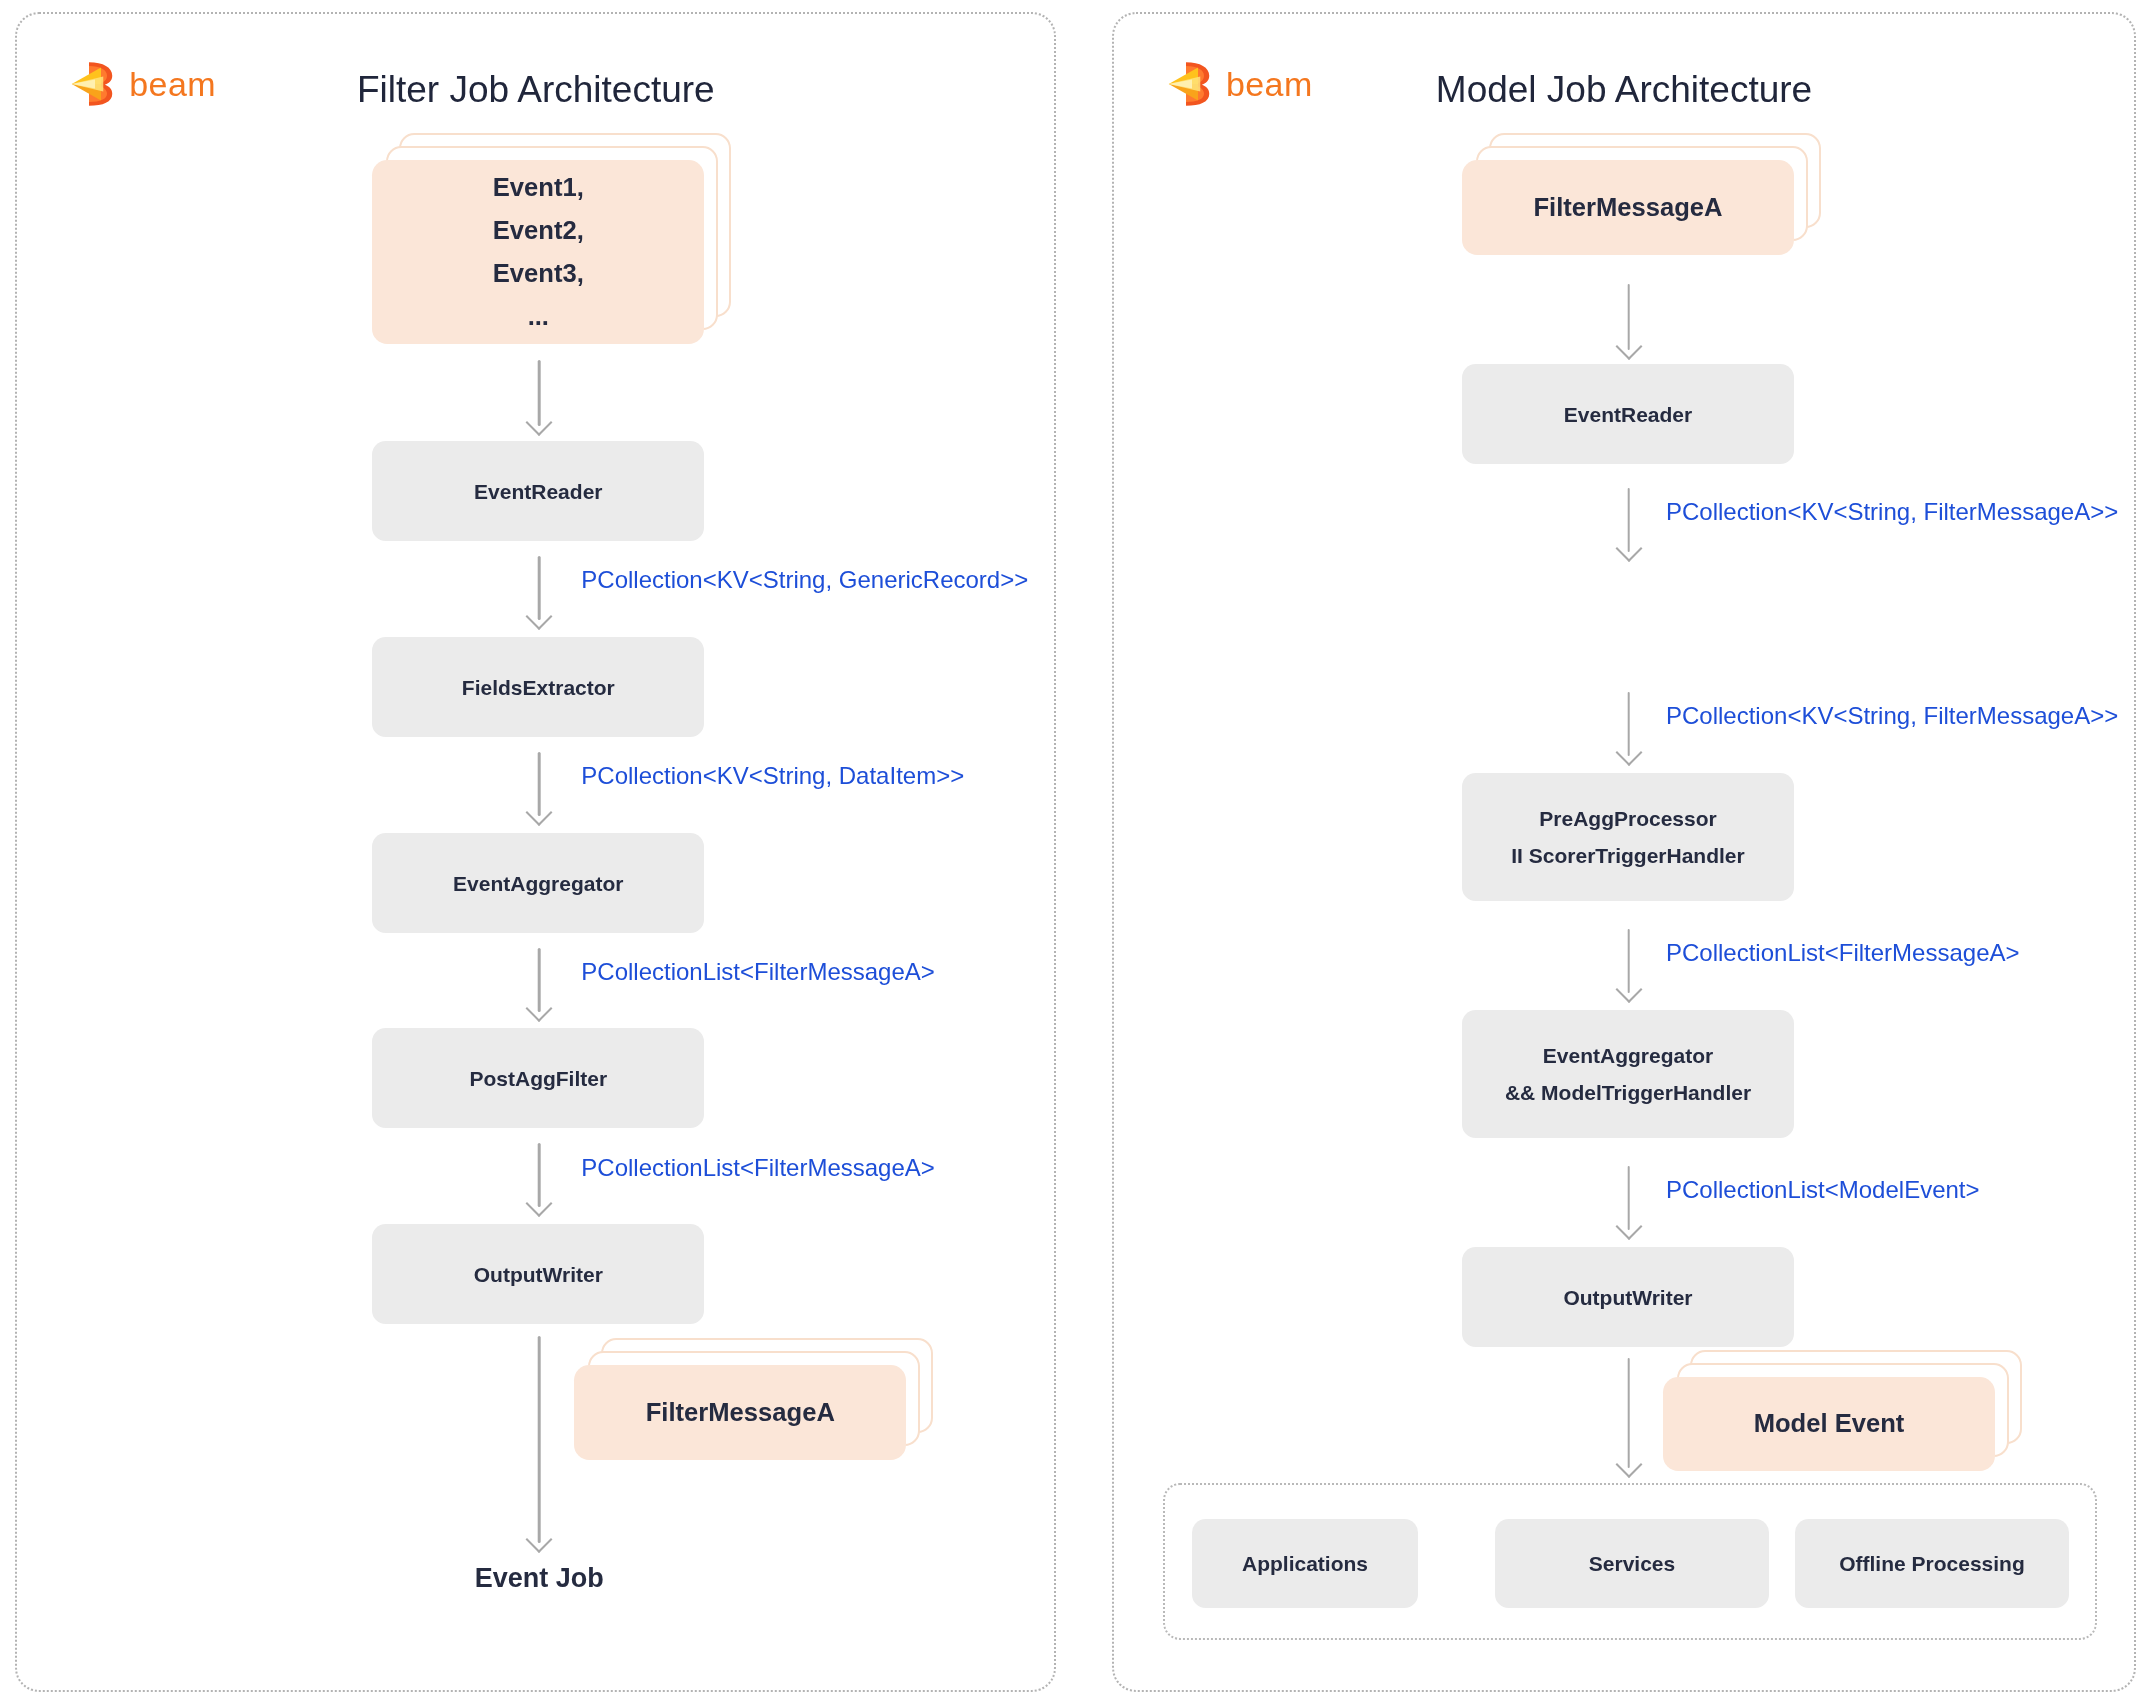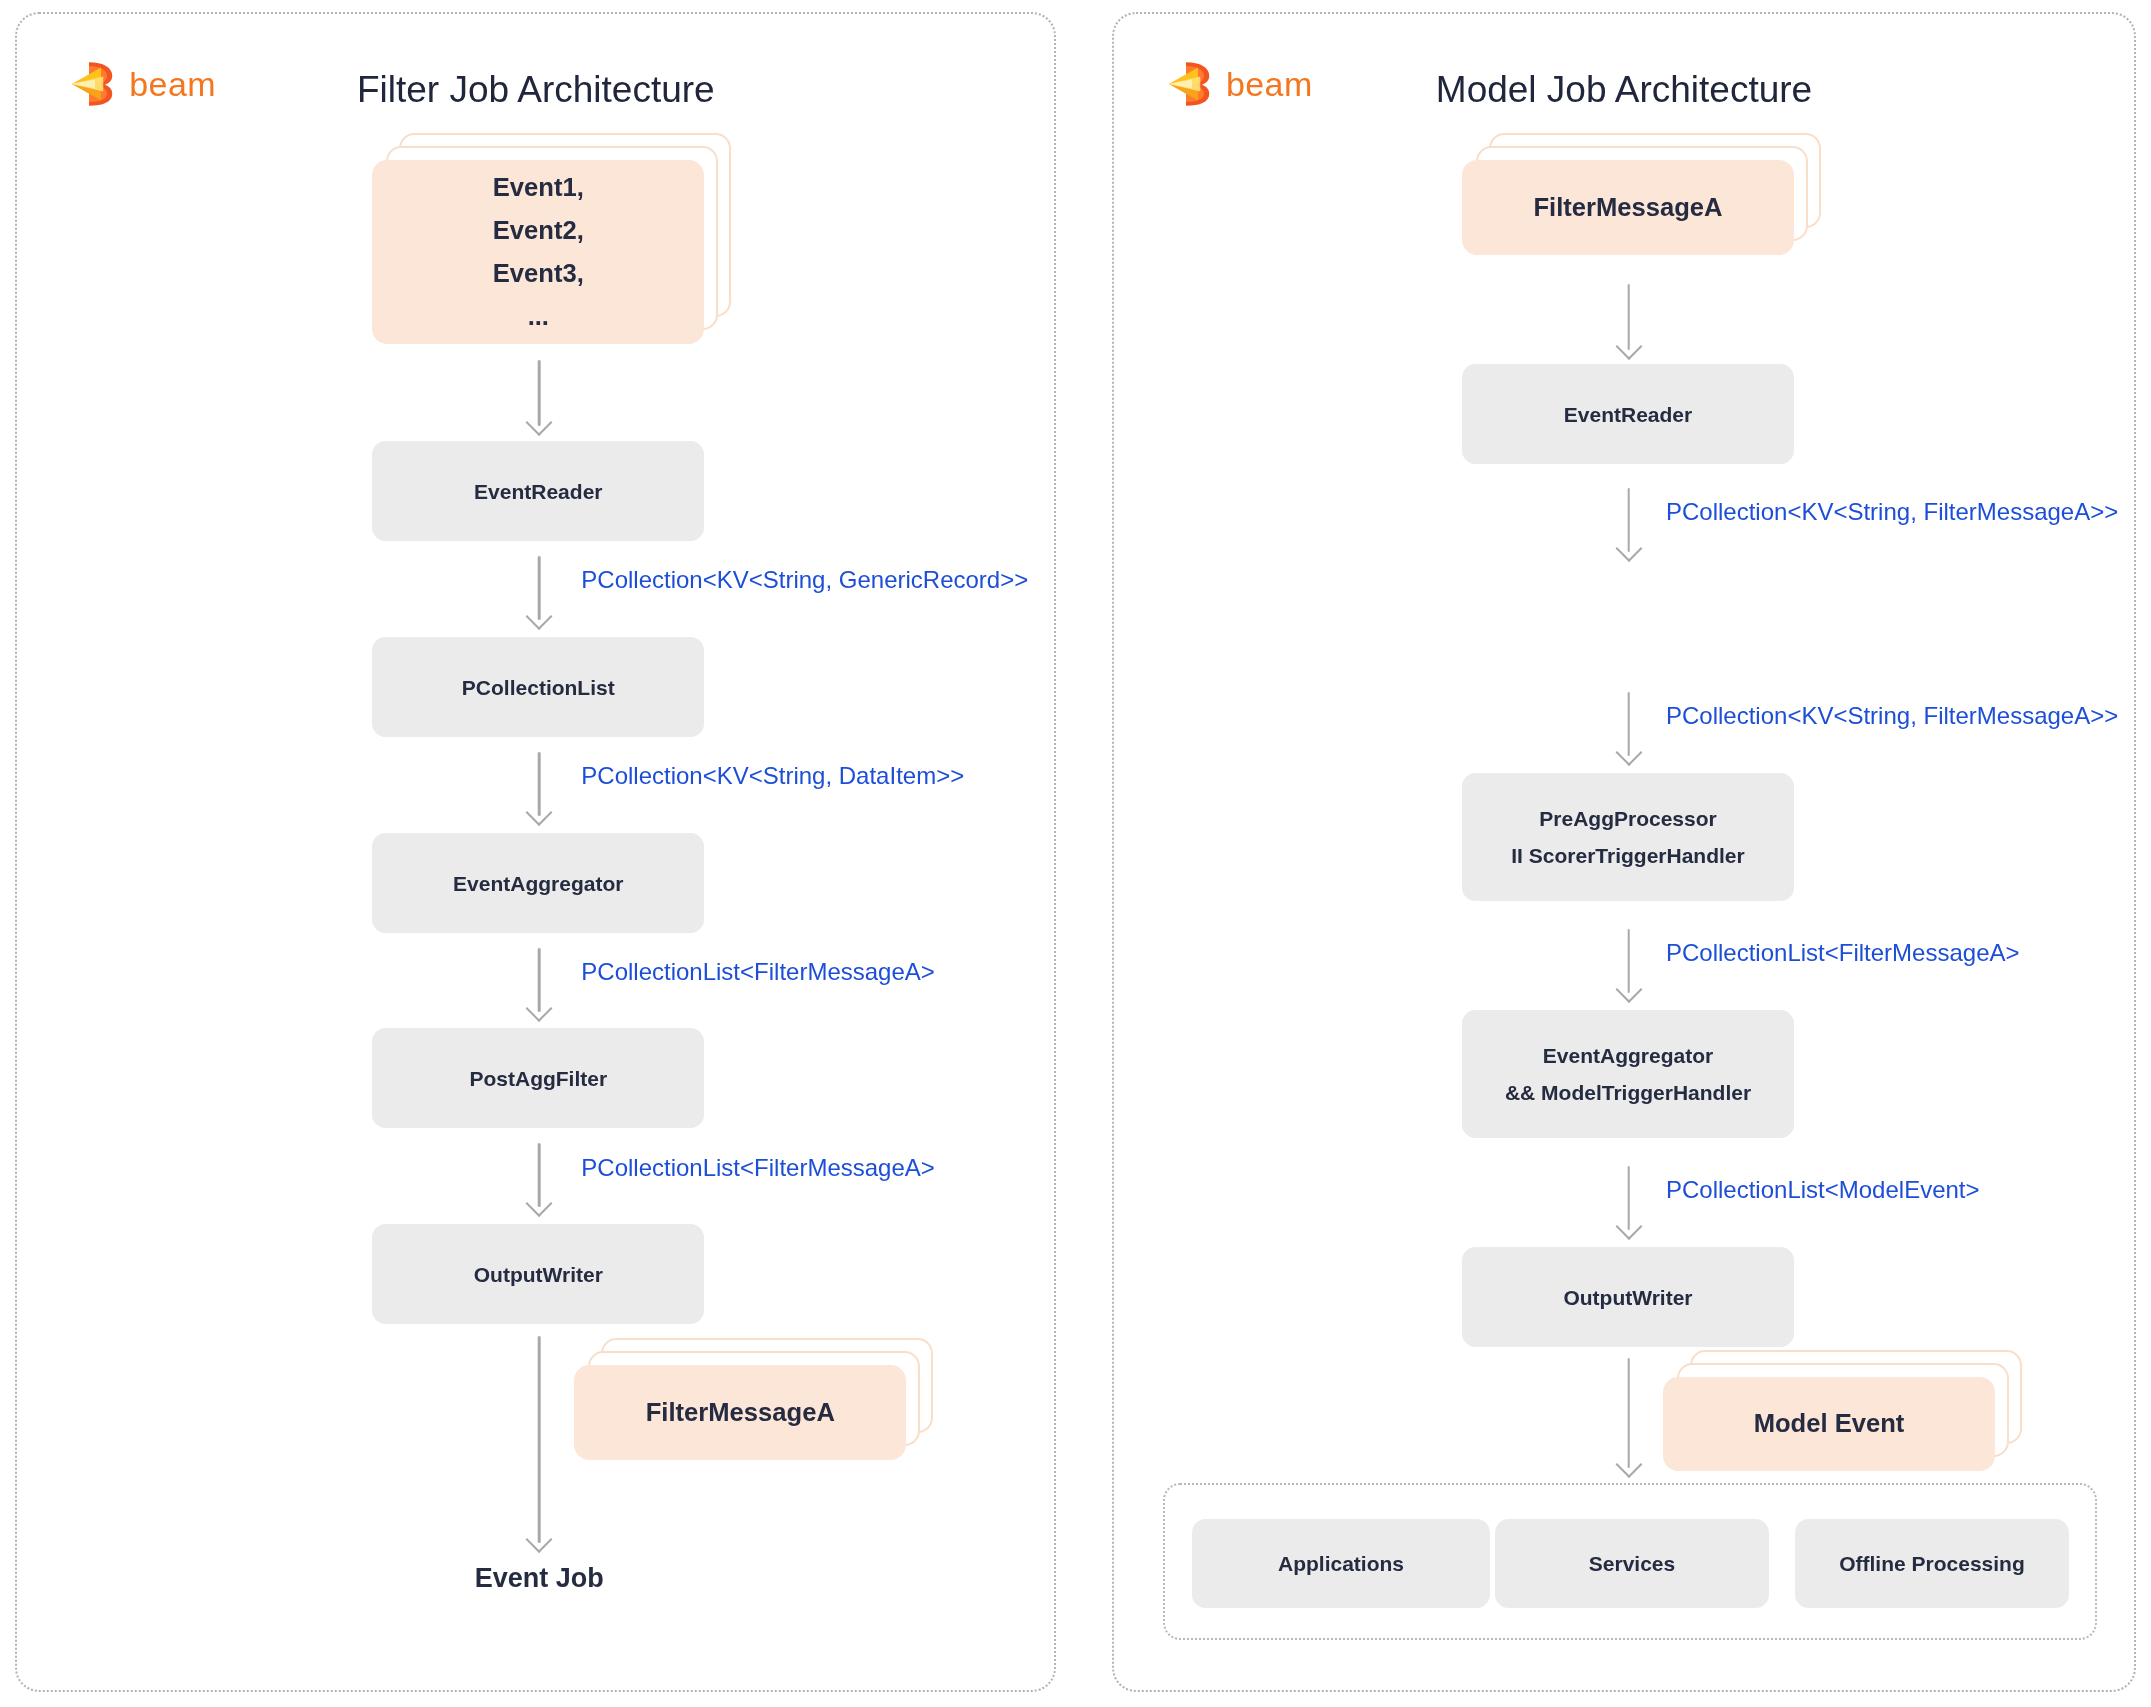--- a/index.html
+++ b/index.html
@@ -108,21 +108,21 @@
   <div class="arrow" style="left:509px; top:346px; height:72px;"></div>
 
   <div class="node" style="left:355px; top:427px; width:332px; height:100px;">
     <div>EventReader</div>
   </div>
 
   <div class="arrow" style="left:509px; top:542px; height:70px;"></div>
   <div class="edge-label" style="left:564px; top:552px;">PCollection&lt;KV&lt;String, GenericRecord&gt;&gt;</div>
 
   <div class="node" style="left:355px; top:623px; width:332px; height:100px;">
-    <div>PCollectionList</div>
+    <div>FieldsExtractor</div>
   </div>
 
   <div class="arrow" style="left:509px; top:738px; height:70px;"></div>
   <div class="edge-label" style="left:564px; top:748px;">PCollection&lt;KV&lt;String, DataItem&gt;&gt;</div>
 
   <div class="node" style="left:355px; top:819px; width:332px; height:100px;">
     <div>EventAggregator</div>
   </div>
 
   <div class="arrow" style="left:509px; top:934px; height:70px;"></div>
@@ -207,21 +207,21 @@
 
   <div class="arrow" style="left:502px; top:1344px; height:116px;"></div>
 
   <div class="stack" style="left:549px; top:1363px; width:332px; height:94px;">
     <div class="ghost g2"></div>
     <div class="ghost g1"></div>
     <div class="card">Model Event</div>
   </div>
 
   <div class="consumers" style="left:49px; top:1469px; width:934px; height:157px;">
-    <div class="node" style="left:27px;  top:34px; width:298px; height:89px;align-items:center;">
+    <div class="node" style="left:27px;  top:34px; width:226px; height:89px;align-items:center;">
       <div>Applications</div>
     </div>
     <div class="node" style="left:630px; top:34px; width:274px; height:89px;">
       <div>Offline Processing</div>
     </div>
     <div class="node" style="left:330px; top:34px; width:274px; height:89px;">
       <div>Services</div>
     </div>
   </div>
 </section>

